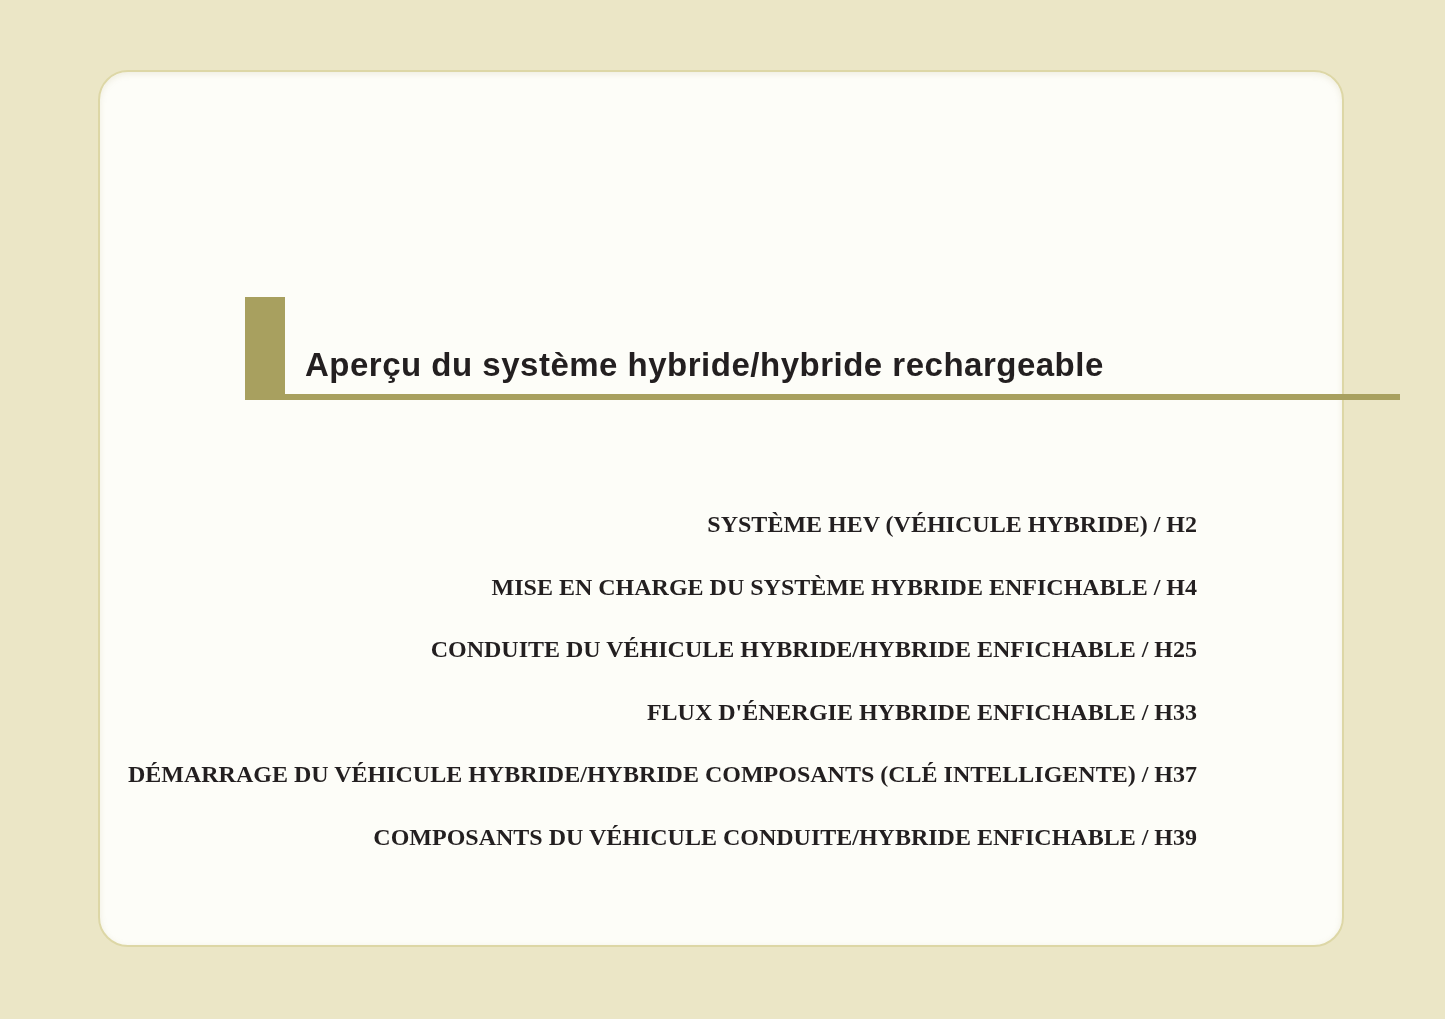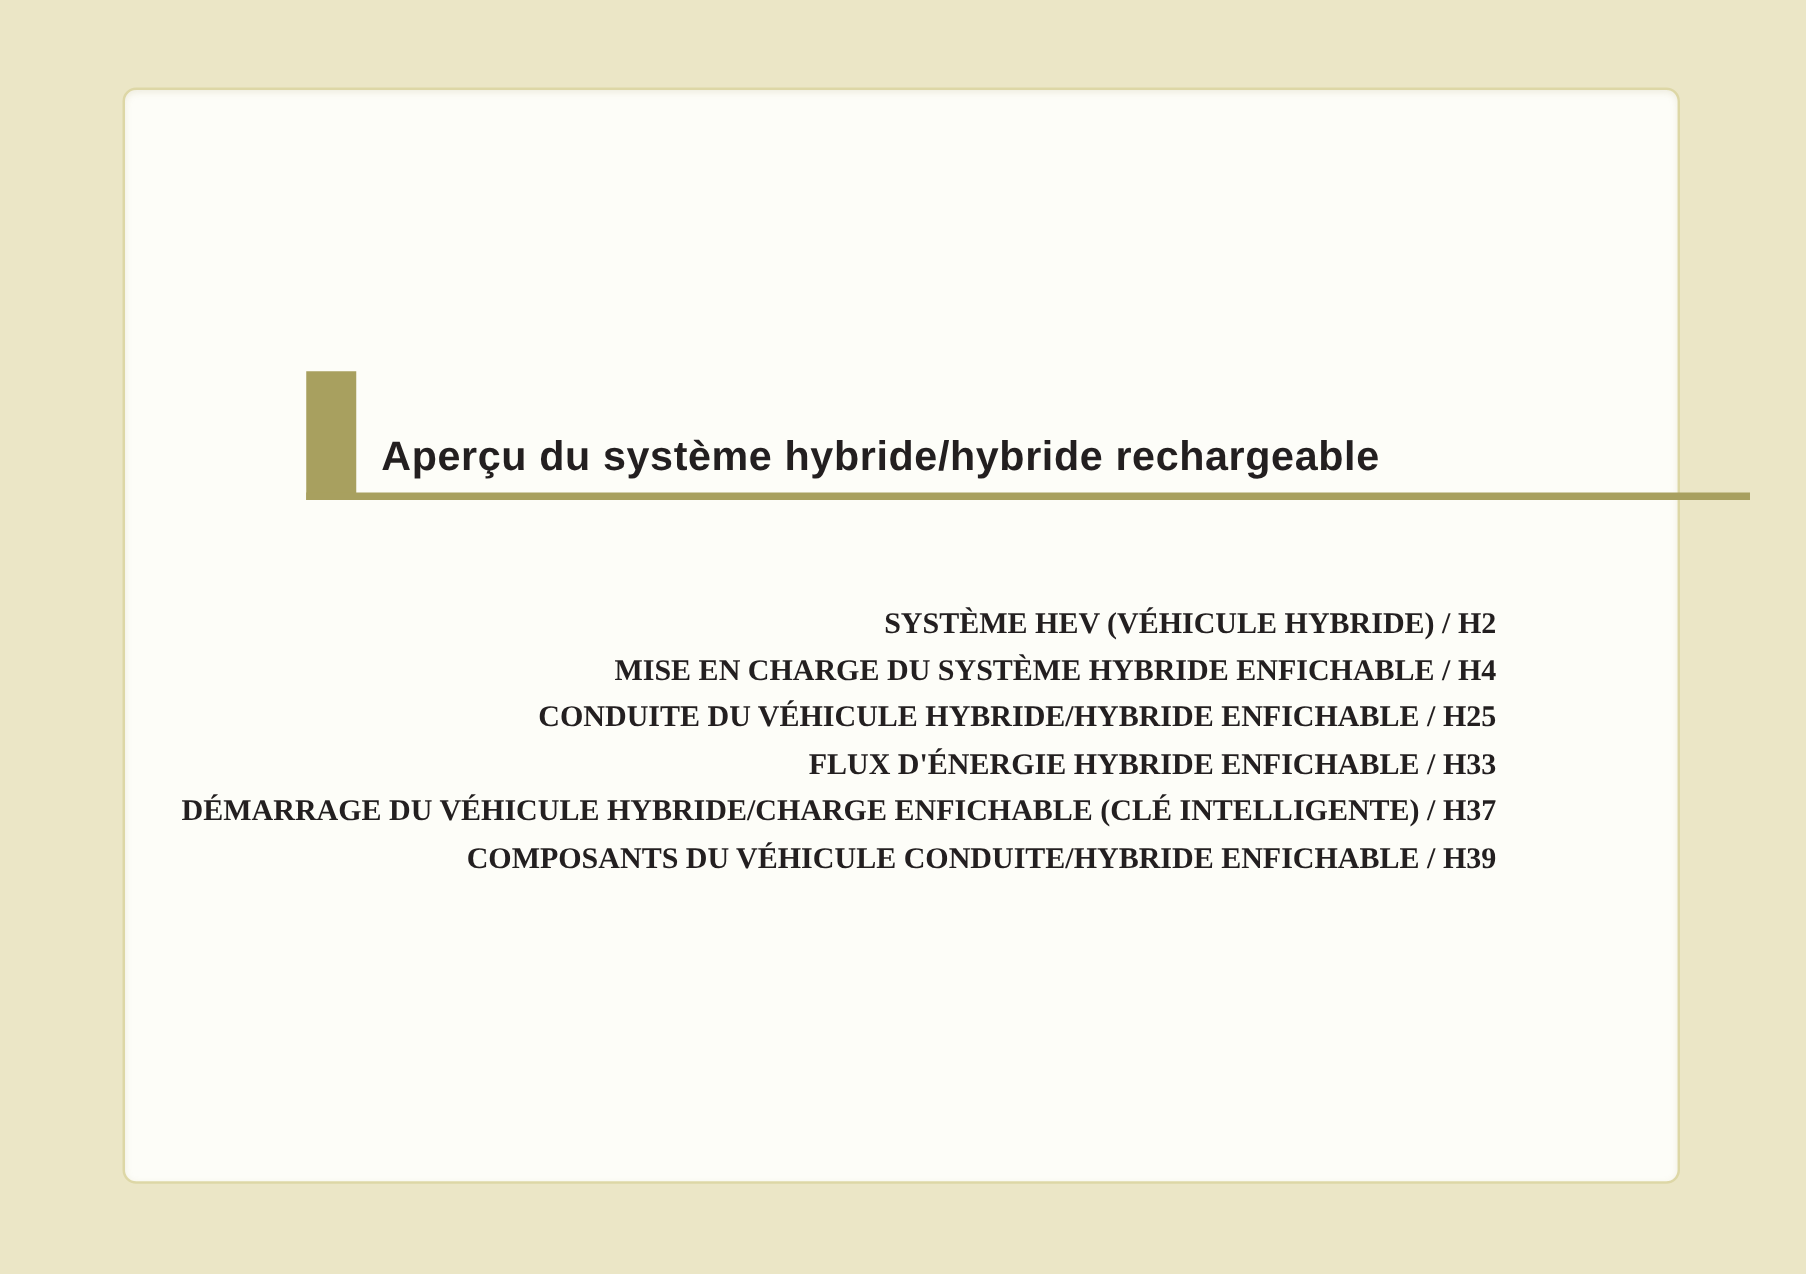--- a/index.html
+++ b/index.html
@@ -15,21 +15,21 @@
     font-family: "Liberation Sans", sans-serif;
   }
   .card {
     position: absolute;
     left: 98px;
     top: 70px;
     width: 1242px;
     height: 873px;
     background: var(--card-bg, #fdfdf8);
     border: 2px solid var(--card-border, #ddd7a6);
-    border-radius: 11px;
+    border-radius: 30px;
     box-shadow: inset 0 2px 6px rgba(170, 160, 110, 0.18);
   }
   .accent-bar {
     position: absolute;
     left: 145px;
     top: 225px;
     width: 40px;
     height: 103px;
     background: var(--accent, #a8a05f);
   }
@@ -61,20 +61,21 @@
     width: 1170px;
     text-align: right;
     font-family: "Liberation Serif", serif;
     font-weight: bold;
     font-size: 24px;
     line-height: 37.6px;
     color: var(--text, #231f20);
   }
   .toc-entry {
     white-space: nowrap;
+    margin-top: 25px;
   }
 </style>
 </head>
 <body>
 
 <div class="card">
   <div class="accent-bar"></div>
   <h1 class="page-title">Aperçu du système hybride/hybride rechargeable</h1>
   <div class="title-rule"></div>
 
@@ -82,17 +83,17 @@
   <div class="toc-entry"><span class="toc-label">SYSTÈME HEV (VÉHICULE HYBRIDE)</span><span class="toc-sep"> / </span><span class="toc-page">H2</span></div>
 
 
   <div class="toc-entry"><span class="toc-label">MISE EN CHARGE DU SYSTÈME HYBRIDE ENFICHABLE</span><span class="toc-sep"> / </span><span class="toc-page">H4</span></div>
 
   <div class="toc-entry"><span class="toc-label">CONDUITE DU VÉHICULE HYBRIDE/HYBRIDE ENFICHABLE</span><span class="toc-sep"> / </span><span class="toc-page">H25</span></div>
 
 
   <div class="toc-entry"><span class="toc-label">FLUX D'ÉNERGIE HYBRIDE ENFICHABLE</span><span class="toc-sep"> / </span><span class="toc-page">H33</span></div>
 
-  <div class="toc-entry"><span class="toc-label">DÉMARRAGE DU VÉHICULE HYBRIDE/CHARGE ENFICHABLE (CLÉ INTELLIGENTE)</span><span class="toc-sep"> / </span><span class="toc-page">H37</span></div>
+  <div class="toc-entry"><span class="toc-label">DÉMARRAGE DU VÉHICULE HYBRIDE/HYBRIDE COMPOSANTS (CLÉ INTELLIGENTE)</span><span class="toc-sep"> / </span><span class="toc-page">H37</span></div>
 
   <div class="toc-entry"><span class="toc-label">COMPOSANTS DU VÉHICULE CONDUITE/HYBRIDE ENFICHABLE</span><span class="toc-sep"> / </span><span class="toc-page">H39</span></div>
 </div>
 </div>
 
 </body></html>

